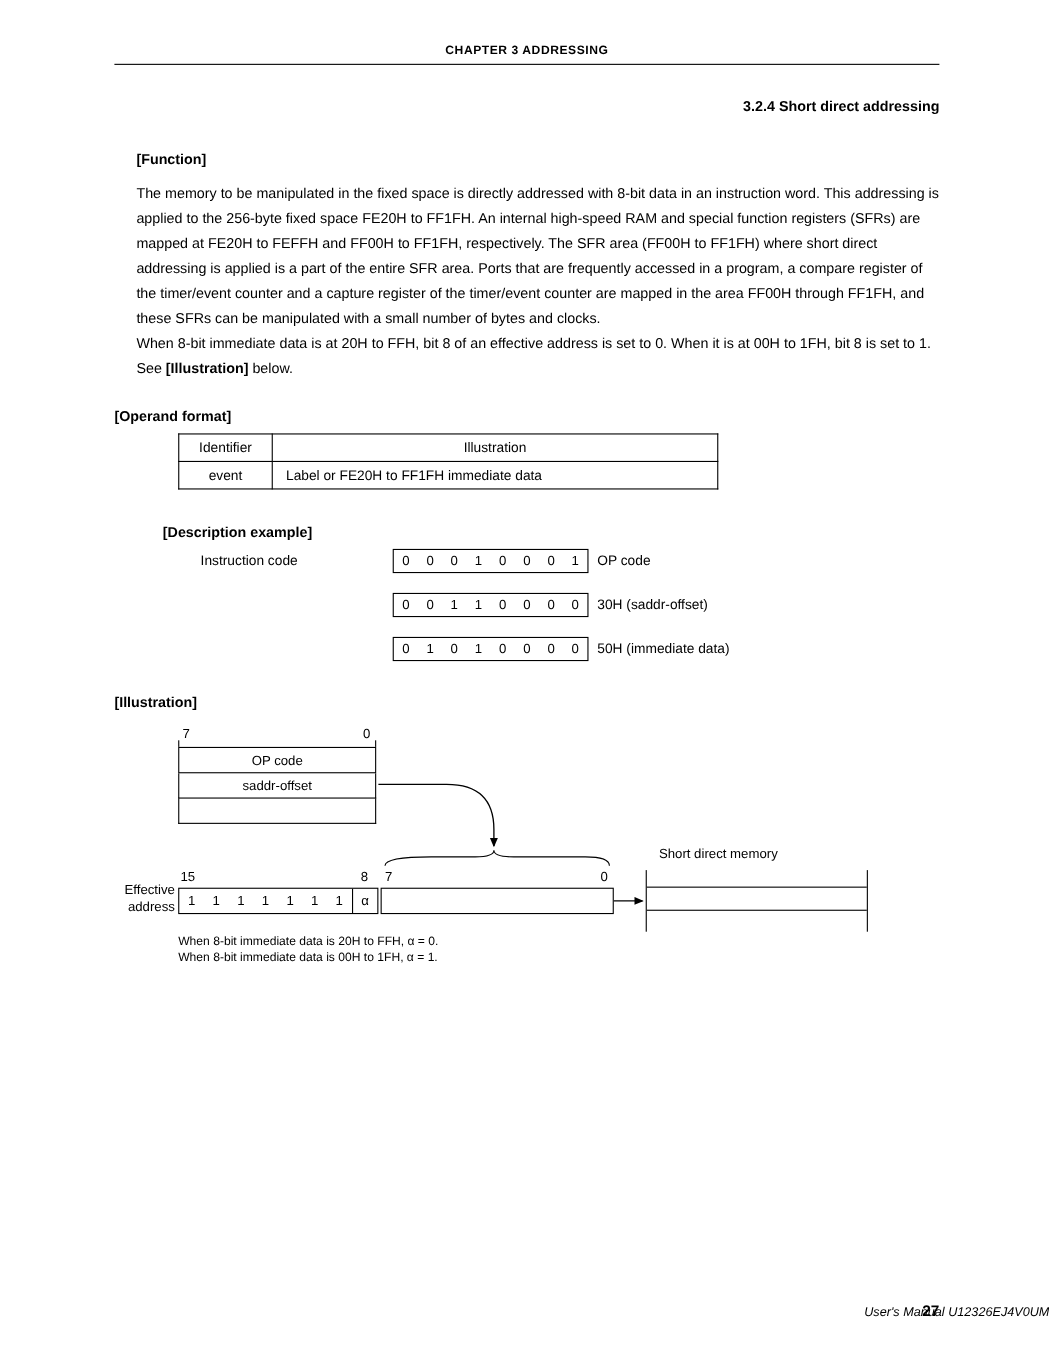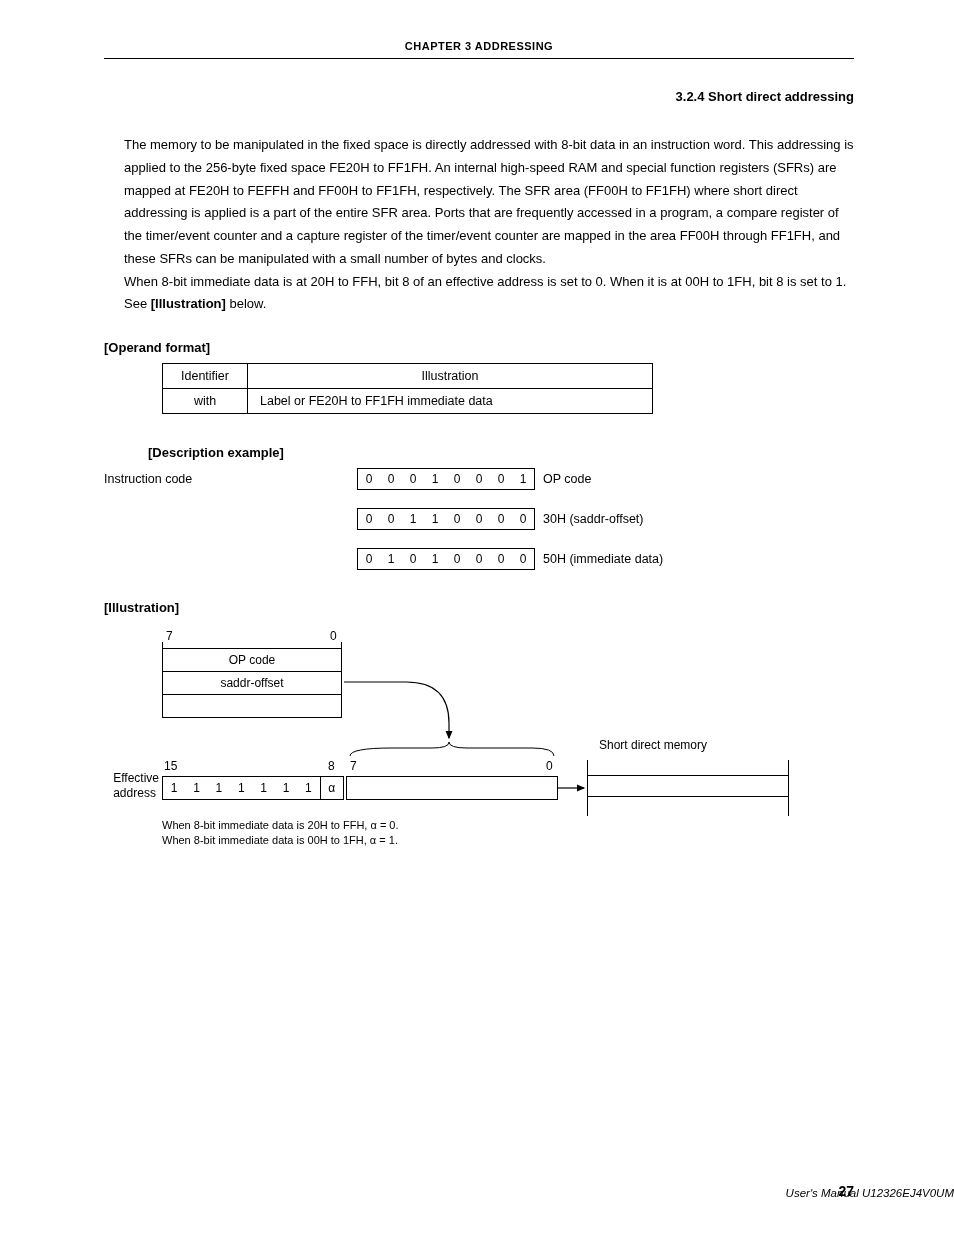--- a/index.html
+++ b/index.html
@@ -68,21 +68,21 @@
     font-size: 12.5px;
     margin-bottom: 30px;
   }
   .instr-row {
     display: flex;
     align-items: center;
     margin-bottom: 18px;
   }
   .instr-label {
     width: 245px;
-    text-align: left;
+    text-align: center;
     padding-right: 8px;
   }
   .bitbox {
     display: flex;
     border: 1px solid #000;
   }
   .bit {
     width: 22px;
     height: 20px;
     text-align: center;
@@ -184,21 +184,21 @@
   .short-mem-label {
     position: absolute;
     left: 495px;
     top: 115px;
     font-size: 12px;
   }
   .eff-addr-label {
     position: absolute;
     right: 695px;
     top: 148px;
-    text-align: left;
+    text-align: right;
     font-size: 12px;
     line-height: 1.25;
   }
   .footnote {
     position: absolute;
     left: 58px;
     top: 195px;
     font-size: 11px;
     line-height: 1.35;
   }
@@ -223,35 +223,36 @@
 </style>
 </head>
 <body>
 
 <div class="page">
   <div class="chapter-header">CHAPTER 3   ADDRESSING</div>
 
   <div class="section-title">3.2.4   Short direct addressing</div>
 
   <div class="body-text">
+    <div class="subheading">[Function]</div>
     <div>The memory to be manipulated in the fixed space is directly addressed with 8-bit data in an instruction word. This addressing is applied to the 256-byte fixed space FE20H to FF1FH.  An internal high-speed RAM and special function registers (SFRs) are mapped at FE20H to FEFFH and FF00H to FF1FH, respectively. The SFR area (FF00H to FF1FH) where short direct addressing is applied is a part of the entire SFR area.  Ports that are frequently accessed in a program, a compare register of the timer/event counter and a capture register of the timer/event counter are mapped in the area FF00H through FF1FH, and these SFRs can be manipulated with a small number of bytes and clocks.</div>
     <div>
       <span>When 8-bit immediate data is at 20H to FFH, bit 8 of an effective address is set to 0.  When it is at 00H to 1FH, bit 8 is set to 1.  See </span><b>[Illustration]</b><span> below.</span>
     </div>
   </div>
 
   <div class="subheading">[Operand format]</div>
   <table class="operand">
     <tbody>
         <tr>
       <td class="idcol">Identifier</td>
       <td class="desccol" style="text-align:center;">Illustration</td>
     </tr>
     <tr>
-      <td class="idcol">with</td>
+      <td class="idcol">event</td>
       <td class="desccol">Label or FE20H to FF1FH immediate data</td>
     </tr>
   </tbody>
     </table>
 
   <br>
   <div class="subheading" style="margin-top:16px;margin-left:44px;">[Description example]</div>
 
   <div class="instr-block">
     <div class="instr-row">

